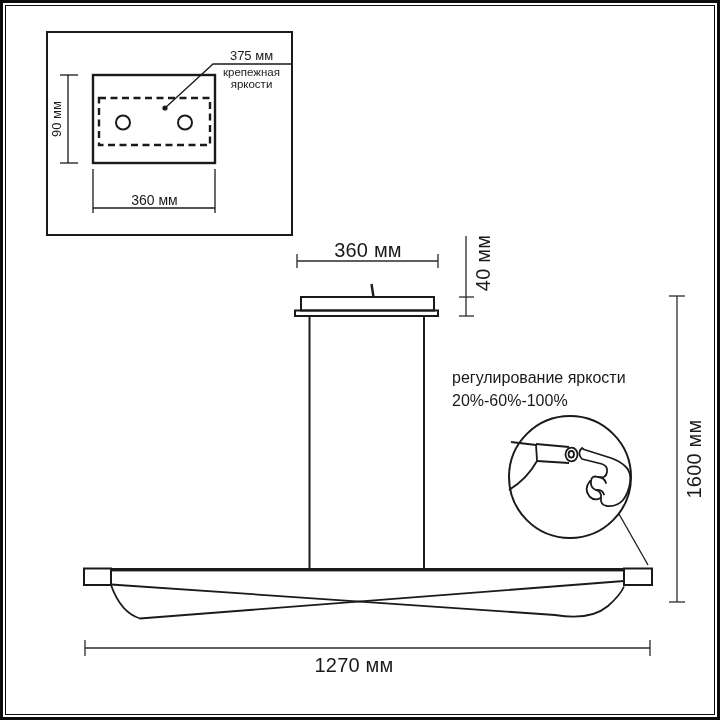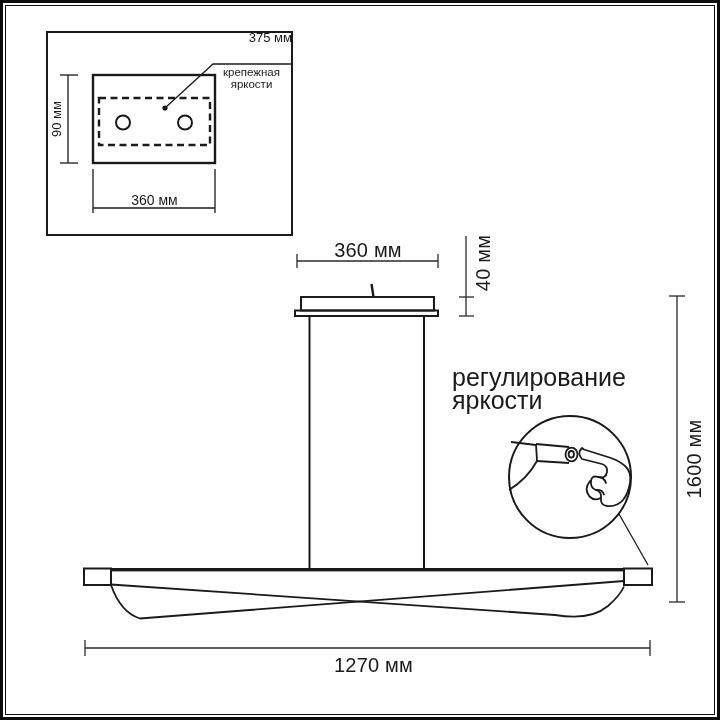--- a/index.html
+++ b/index.html
@@ -12,21 +12,21 @@
   .frame-inner{position:absolute;inset:5px;border:1.5px solid #0d0d0d;pointer-events:none;}
   .stage{position:absolute;inset:0;}
   svg{position:absolute;left:0;top:0;}
   .lbl{position:absolute;color:#1a1a1a;}
   .lbl.center{text-align:center;}
   .rot{transform:translate(-50%,-50%) rotate(-90deg);white-space:nowrap;}
   .t-small{font-size:13px;}
   .t-tiny{font-size:11.5px;line-height:12px;}
   .t-med{font-size:14px;}
   .t-big{font-size:20px;letter-spacing:0.2px;}
-  .t-note{font-size:25px;line-height:23px;}
+  .t-note{font-size:16px;line-height:23px;}
 </style>
 </head>
 <body>
 
 <div class="stage">
 
   <svg width="720" height="720" viewBox="0 0 720 720">
 
     <g stroke="#1a1a1a" fill="none">
       <rect x="47" y="32" width="245" height="203" stroke-width="2"></rect>
@@ -106,28 +106,29 @@
       <line x1="669" y1="296" x2="685" y2="296"></line>
       <line x1="669" y1="602" x2="685" y2="602"></line>
     </g>
     <g stroke="#2a2a2a" stroke-width="1.3">
       <line x1="85" y1="648" x2="650" y2="648"></line>
       <line x1="85" y1="640" x2="85" y2="656"></line>
       <line x1="650" y1="640" x2="650" y2="656"></line>
     </g>
   </svg>
 
-  <div class="lbl center t-small" style="left:211px;top:30px;width:81px;text-align:right;">375 мм</div>
+  <div class="lbl center t-small" style="left:211px;top:48px;width:81px;">375 мм</div>
   <div class="lbl center t-tiny" style="left:211px;top:66px;width:81px;">крепежная яркости</div>
   <div class="lbl rot t-small" style="left:56px;top:119px;">90 мм</div>
   <div class="lbl center t-med" style="left:114px;top:192px;width:81px;">360 мм</div>
 
   <div class="lbl center t-big" style="left:318px;top:239px;width:100px;">360 мм</div>
   <div class="lbl rot t-big" style="left:483px;top:263px;">40 мм</div>
 
   <div class="lbl t-note" style="left:452px;top:366px;">регулирование яркости</div>
+  <div class="lbl t-note" style="left:452px;top:389px;">20%-60%-100%</div>
 
   <div class="lbl rot t-big" style="left:694px;top:459px;">1600 мм</div>
-  <div class="lbl center t-big" style="left:313px;top:654px;width:100px;text-align:right;">1270 мм</div>
+  <div class="lbl center t-big" style="left:304px;top:654px;width:100px;">1270 мм</div>
 </div>
 
 <div class="frame-inner"></div>
 <div class="frame-outer"></div>
 
 </body></html>

